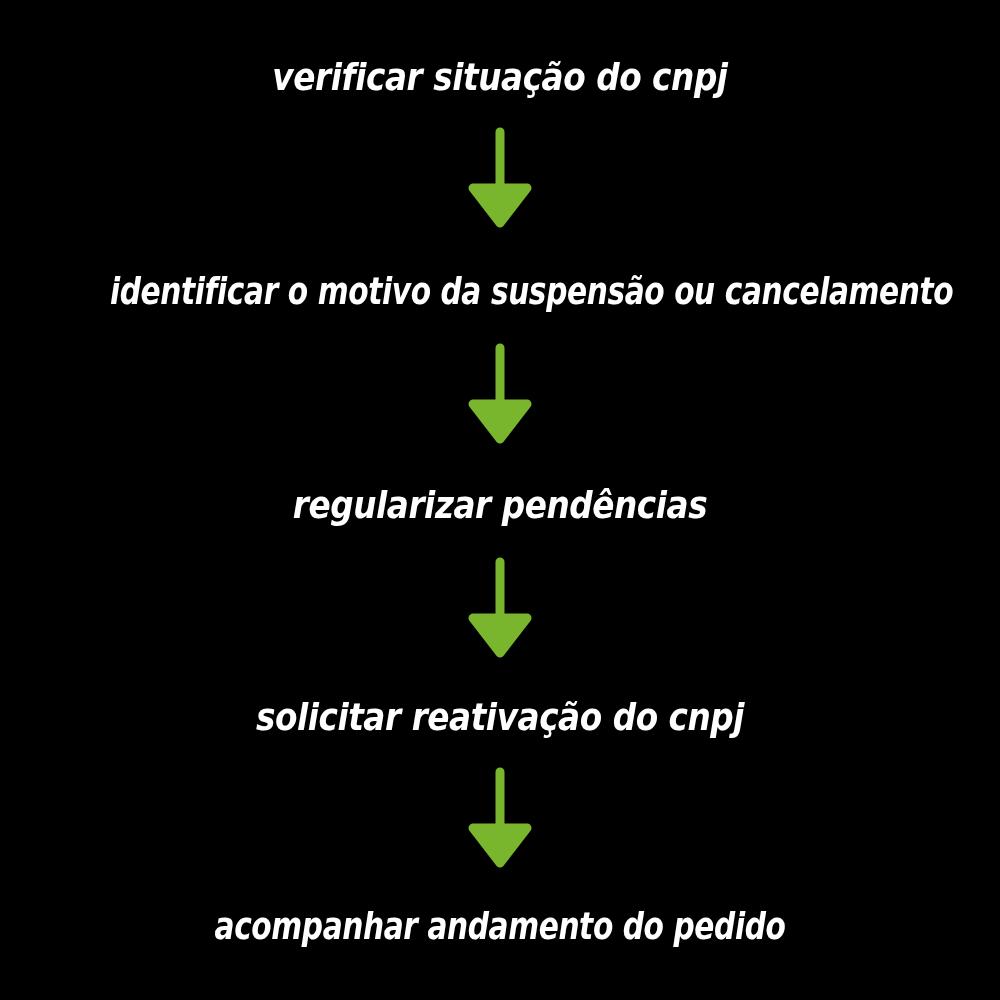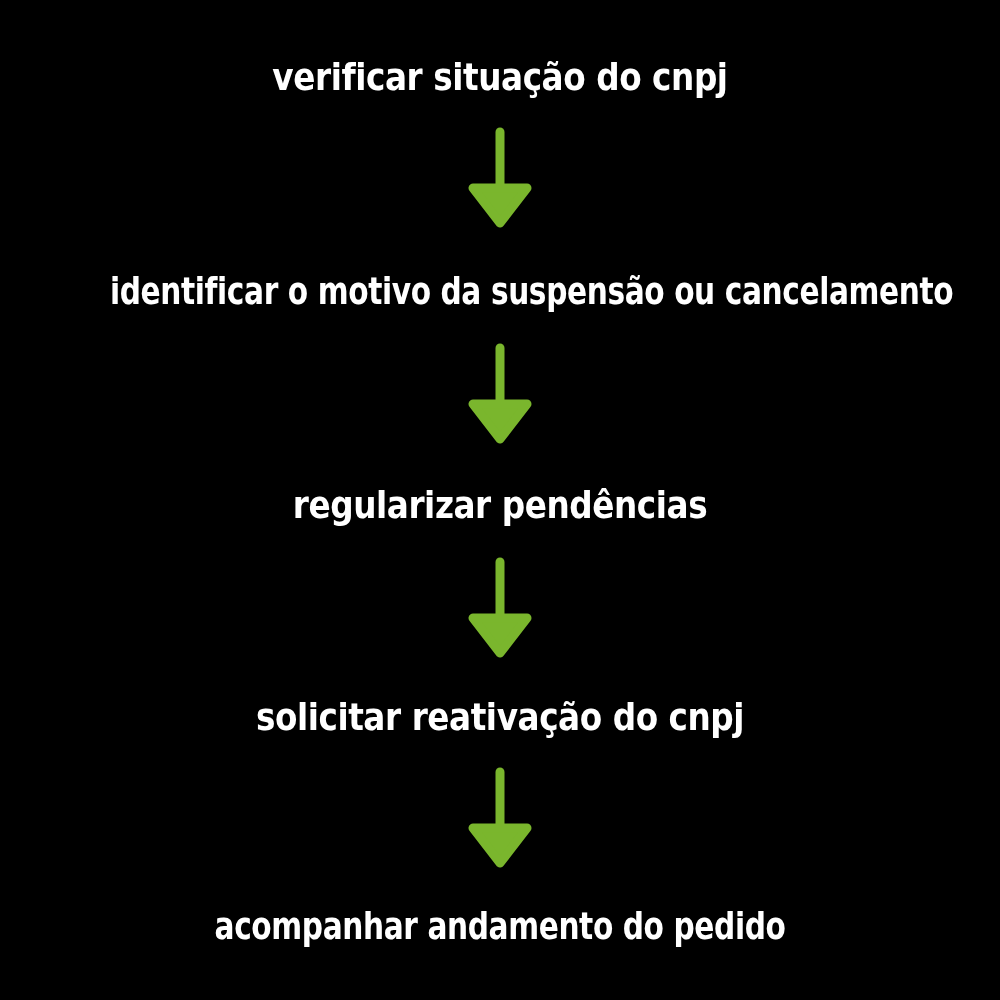--- a/index.html
+++ b/index.html
@@ -15,20 +15,21 @@
     width: 1000px;
     height: 1000px;
     background: var(--bg);
     font-family: "DejaVu Sans", "Liberation Sans", sans-serif;
     overflow: hidden;
     position: relative;
   }
   .canvas {
     position: absolute;
     inset: 0;
+    font-style: italic;
   }
   .step {
     position: absolute;
     left: 0;
     right: 0;
     text-align: center;
     color: var(--text);
     font-weight: 700;
     font-size: 38px;
     line-height: 44px;

